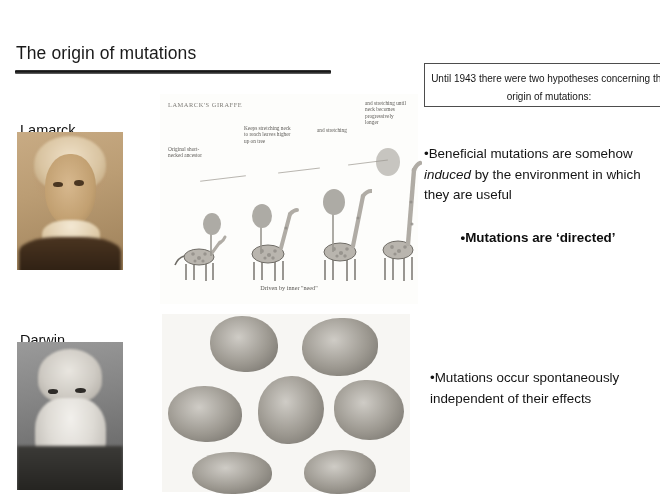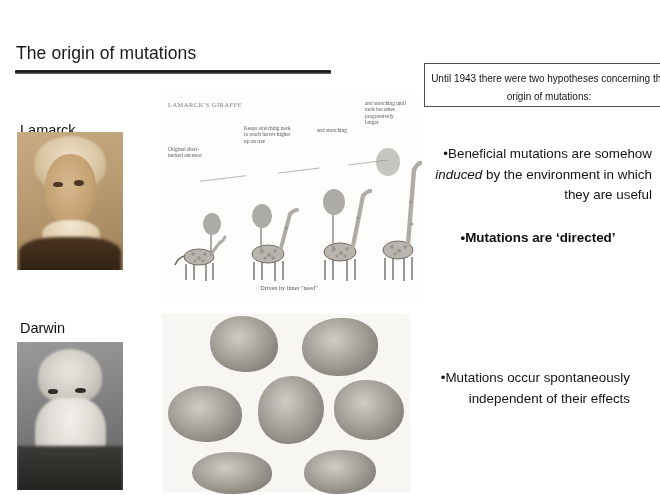--- a/index.html
+++ b/index.html
@@ -42,21 +42,21 @@
   }
 
   
   .person-label {
     position: absolute;
     font-size: 14.5px;
     color: #111;
     white-space: nowrap;
   }
   #label-lamarck { left: 20px; top: 90px; text-decoration: underline; }
-  #label-darwin  { left: 20px; top: 288px; }
+  #label-darwin  { left: 20px; top: 300px; }
 
   
   .portrait {
     position: absolute;
     overflow: hidden;
   }
   #portrait-lamarck {
     left: 17px; top: 100px; width: 106px; height: 138px;
     background:
       radial-gradient(ellipse 46% 40% at 50% 30%, rgba(215,186,150,.95) 0%, rgba(186,152,112,.6) 55%, rgba(150,118,82,0) 78%),
@@ -183,31 +183,31 @@
     padding: 6px 6px 0;
     border: 1px solid #4d4d4d;
     box-sizing: border-box;
     text-align: center;
     font-size: 10px;
     line-height: 18px;
     color: #141414;
   }
   .bullet-block {
     position: absolute;
-    text-align: right;
+    text-align: left;
     font-size: 13.4px;
     line-height: 20.5px;
     color: #141414;
   }
   #bullet-lamarck { left: 424px; top: 112px; width: 228px; }
   #bullet-lamarck-bold {
     position: absolute; left: 424px; top: 198px; width: 228px;
     text-align: center; font-size: 13.4px; font-weight: bold; color: #0d0d0d;
   }
-  #bullet-darwin { left: 404px; top: 336px; width: 226px; }
+  #bullet-darwin { left: 430px; top: 336px; width: 226px; }
   #bullet-darwin-bold {
     position: absolute; left: 430px; top: 399px; width: 226px;
     text-align: center; font-size: 13.4px; font-weight: bold; color: #0d0d0d;
   }
   .em-italic { font-style: italic; }
 
   
   #credit {
     position: absolute;
     left: 0; right: 6px; top: 465px;

